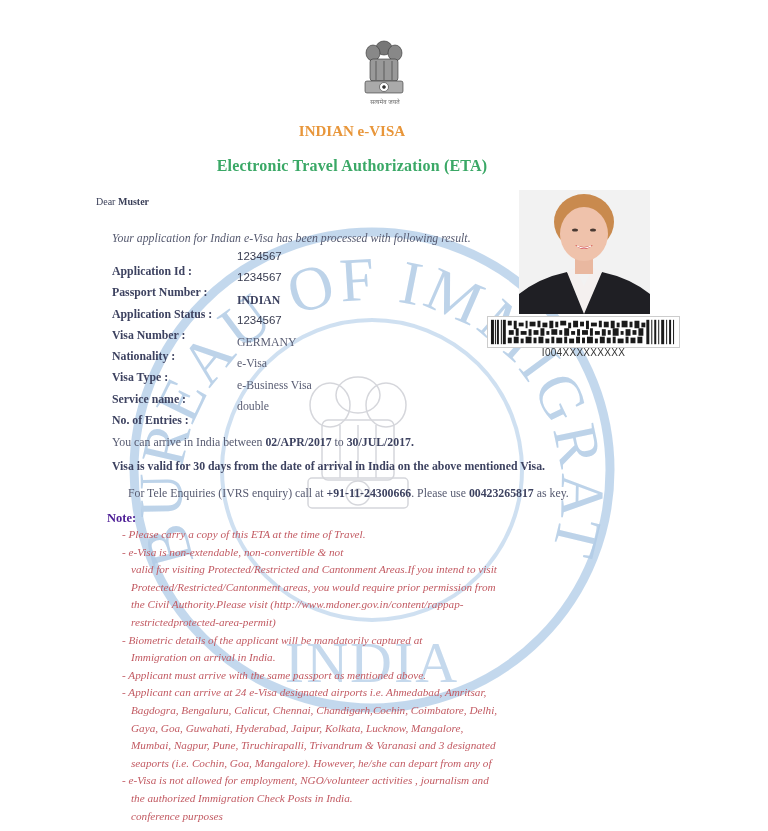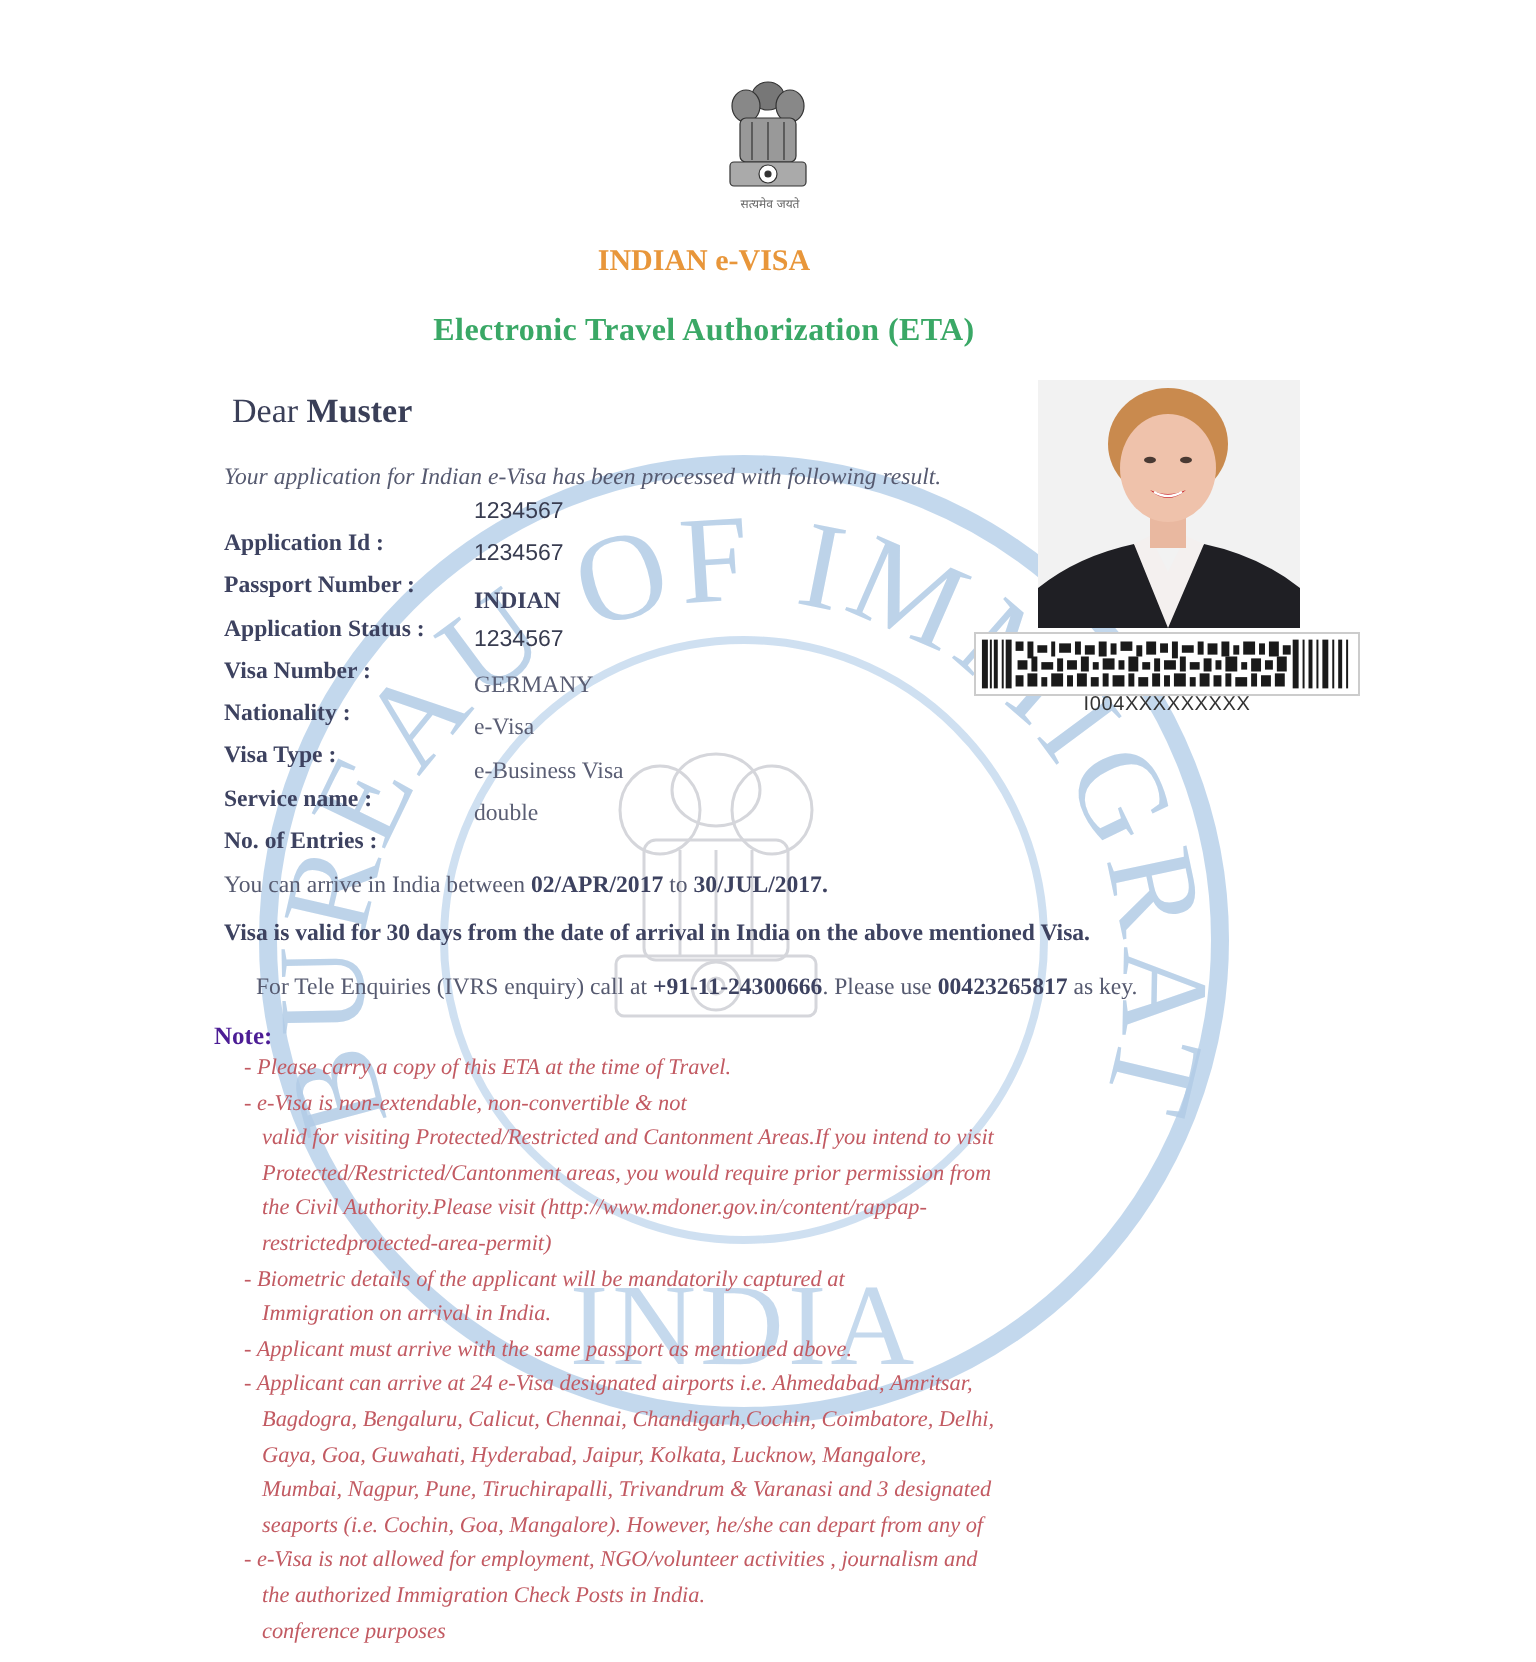--- a/index.html
+++ b/index.html
@@ -7,21 +7,21 @@
 
     .watermark { position: absolute; left: 0; top: 0; width: 768px; height: 831px; pointer-events: none; z-index: 0; }
 
     .emblem { position: absolute; left: 361px; top: 39px; width: 46px; height: 66px; z-index: 1; }
     .emblem-caption { position: absolute; left: 364px; top: 98px; width: 42px; text-align: center; font-size: 6px; color: #666; font-family: "DejaVu Sans", sans-serif; z-index: 1; }
 
     .title { position: absolute; left: 0; width: 704px; text-align: center; font-weight: bold; z-index: 2; }
     .title-main { top: 123px; color: #e8963a; font-size: 15px; }
     .title-sub { top: 157px; color: #3aa866; font-size: 16px; letter-spacing: 0.2px; }
 
-    .salutation { position: absolute; left: 116px; top: 196px; font-size: 17px; color: #3a3f58; z-index: 2; }
+    .salutation { position: absolute; left: 96px; top: 196px; font-size: 10px; color: #3a3f58; z-index: 2; }
     .salutation b { color: #3a3f58; }
 
     .intro { position: absolute; left: 112px; top: 231px; font-size: 11.8px; color: #565a70; z-index: 2; font-style: italic; }
 
     .fields { position: absolute; left: 112px; top: 250px; z-index: 2; }
     .field-row { position: relative; height: 21.3px; font-size: 11.8px; }
     .field-label { position: absolute; left: 0; top: 14px; font-weight: bold; color: #3d4260; white-space: nowrap; }
     .field-value { position: absolute; left: 125px; top: 0; white-space: nowrap; color: #4d5168; }
     .v-sans { font-family: "Liberation Sans", "DejaVu Sans", sans-serif; font-size: 11.5px; color: #383c50; }
     .v-bold { font-weight: bold; color: #3d4260; }

